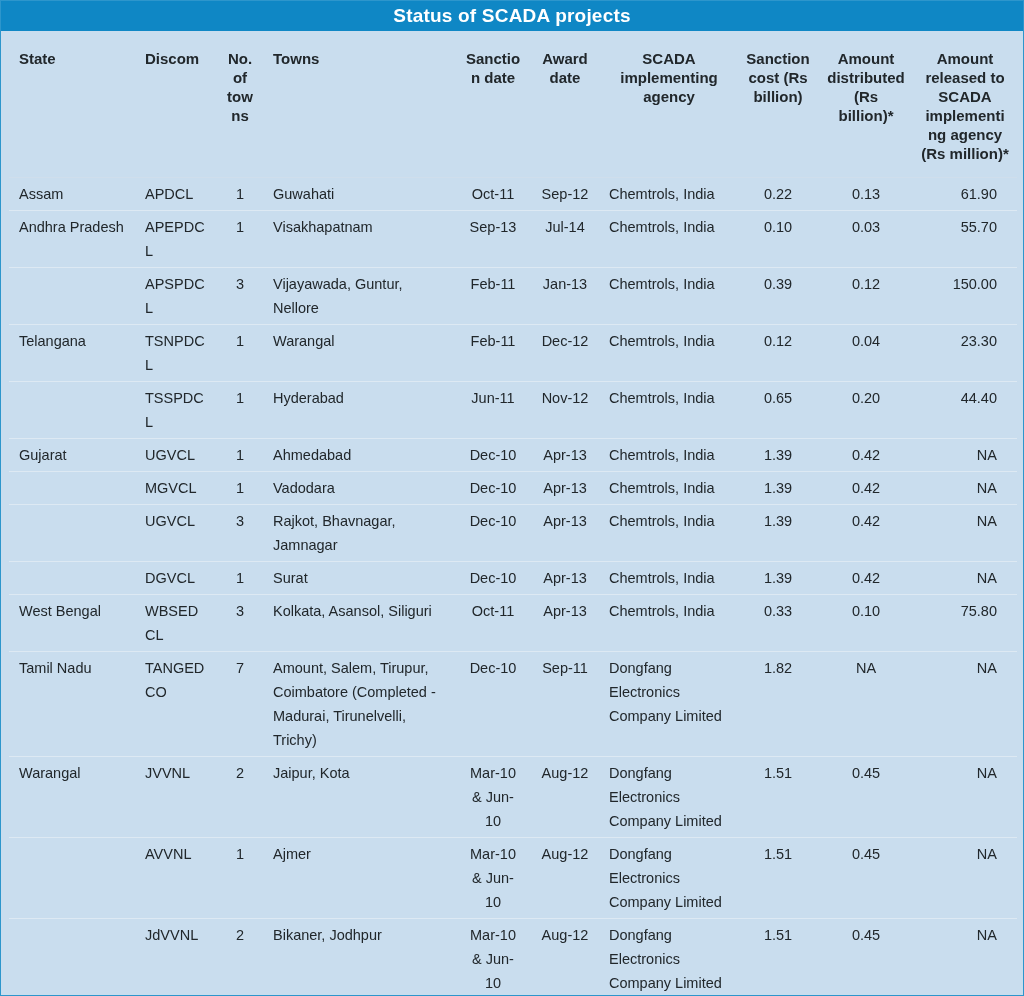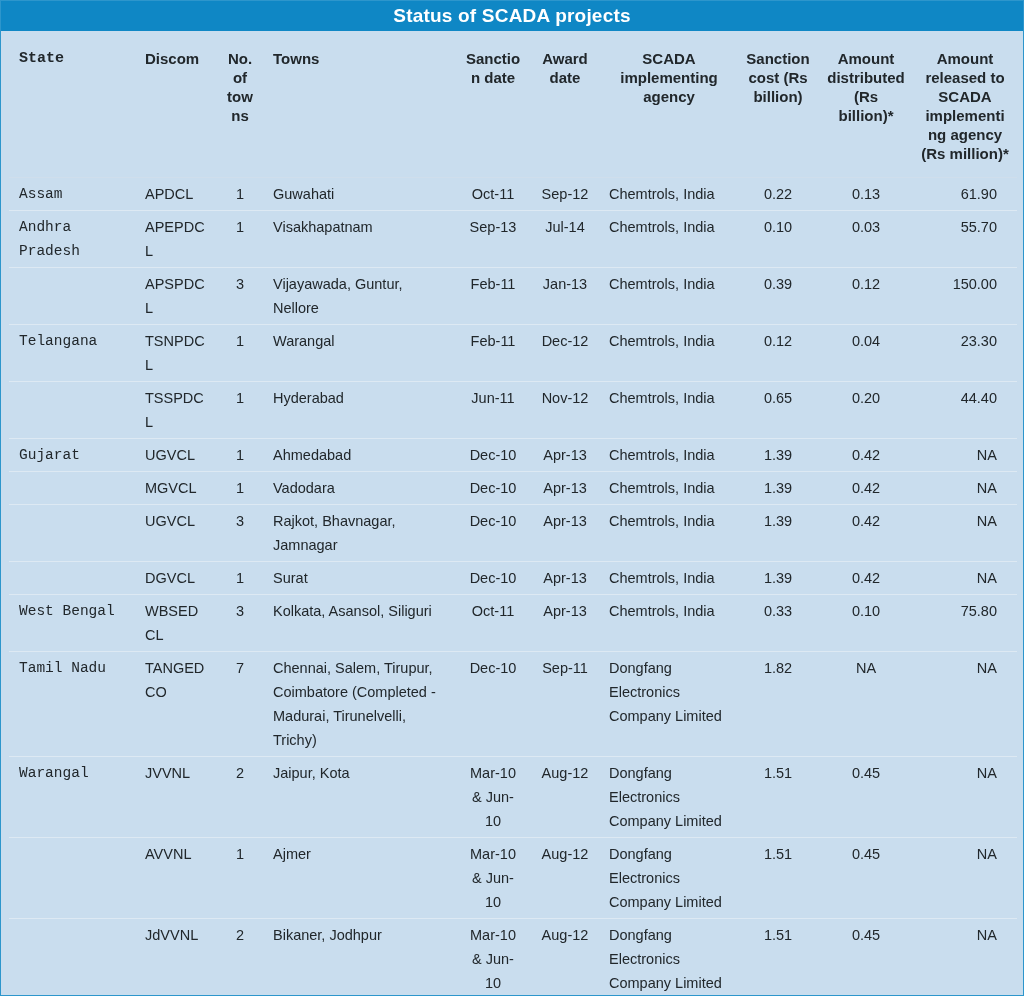--- a/index.html
+++ b/index.html
@@ -36,21 +36,21 @@
   th,td{
     padding:4px 8px;vertical-align:top;text-align:left;
     overflow-wrap:break-word;
   }
   thead th{
     font-weight:bold;font-size:15px;line-height:19px;
     padding-top:18px;padding-bottom:14px;
   }
   tbody tr{border-top:1px solid var(--divider);}
   tbody tr:first-child{border-top:1px solid #cfdeec;}
-  .col-state{width:128px;font-family:Liberation Mono, monospace;}
+  .col-state{width:128px;}
   .col-discom{width:78px;}
   .col-towns_count{width:50px;text-align:center;}
   .col-towns{width:192px;}
   .col-sanction_date{width:72px;text-align:center;}
   .col-award_date{width:72px;text-align:center;}
   .col-agency{width:136px;}
   th.col-agency{text-align:center;}
   .col-sanction_cost{width:82px;text-align:center;}
   .col-amount_distributed{width:94px;text-align:center;}
   .col-amount_released{width:104px;text-align:center;}
@@ -198,21 +198,21 @@
           <td class="col-award_date">Apr-13</td>
           <td class="col-agency">Chemtrols, India</td>
           <td class="col-sanction_cost">0.33</td>
           <td class="col-amount_distributed">0.10</td>
           <td class="col-amount_released">75.80</td>
         </tr>
         <tr>
           <td class="col-state">Tamil Nadu</td>
           <td class="col-discom">TANGEDCO</td>
           <td class="col-towns_count">7</td>
-          <td class="col-towns">Chennai, Salem, Tirupur, Coimbatore (Completed - Madurai, Tirunelvelli, Trichy)</td>
+          <td class="col-towns">Amount, Salem, Tirupur, Coimbatore (Completed - Madurai, Tirunelvelli, Trichy)</td>
           <td class="col-sanction_date">Dec-10</td>
           <td class="col-award_date">Sep-11</td>
           <td class="col-agency">Dongfang Electronics Company Limited</td>
           <td class="col-sanction_cost">1.82</td>
           <td class="col-amount_distributed">NA</td>
           <td class="col-amount_released">NA</td>
         </tr>
         <tr>
           <td class="col-state">Warangal</td>
           <td class="col-discom">JVVNL</td>

